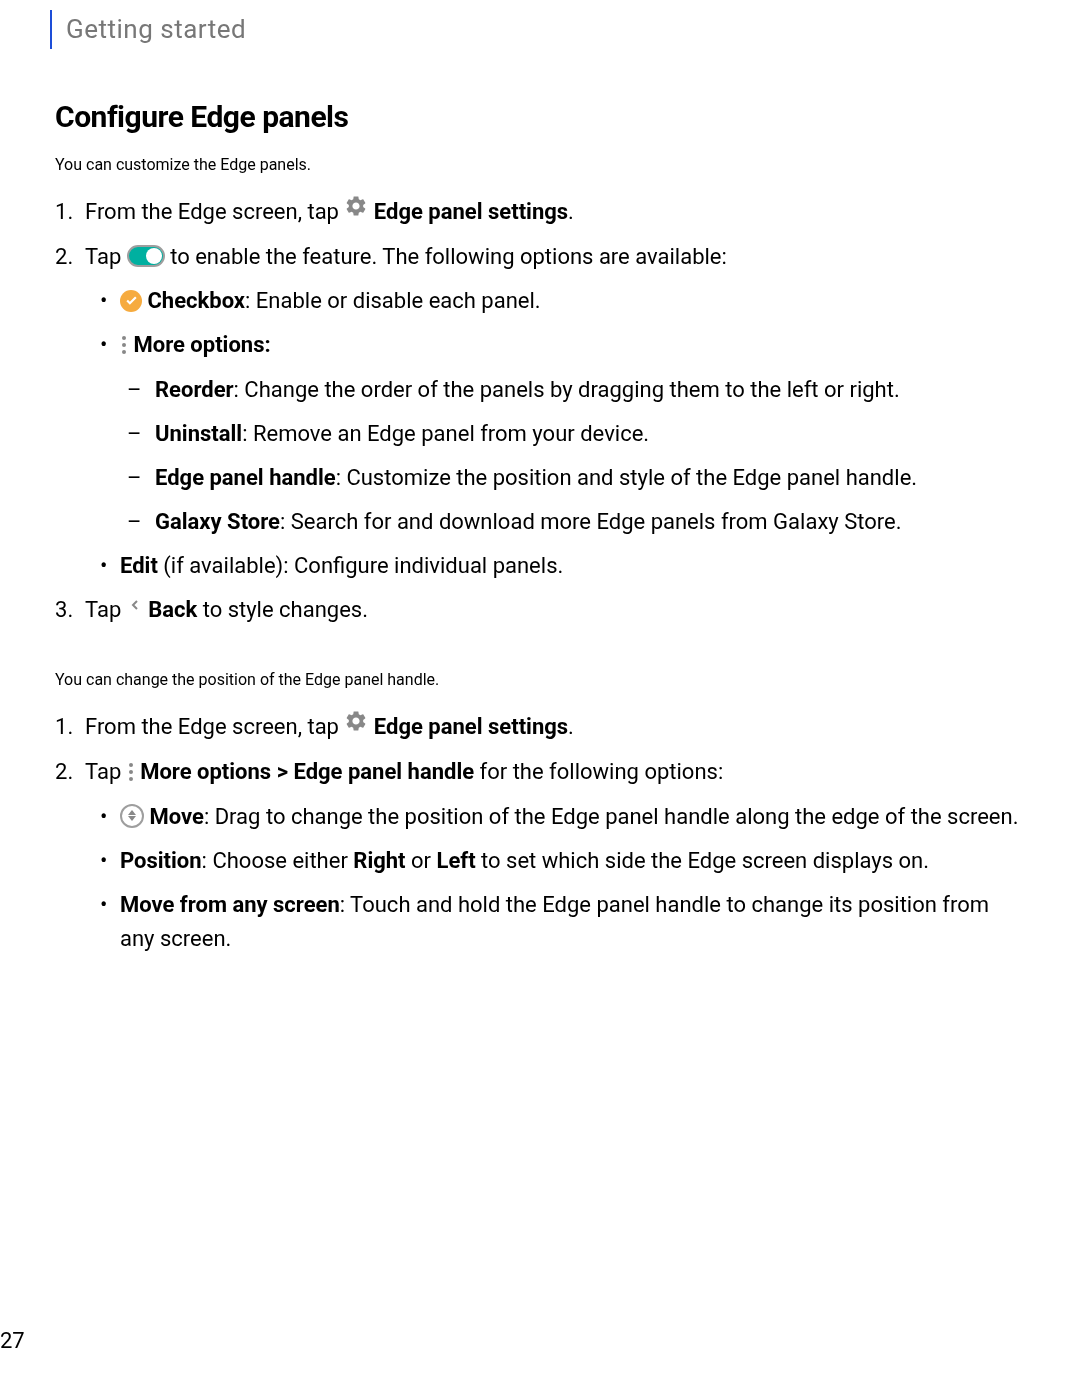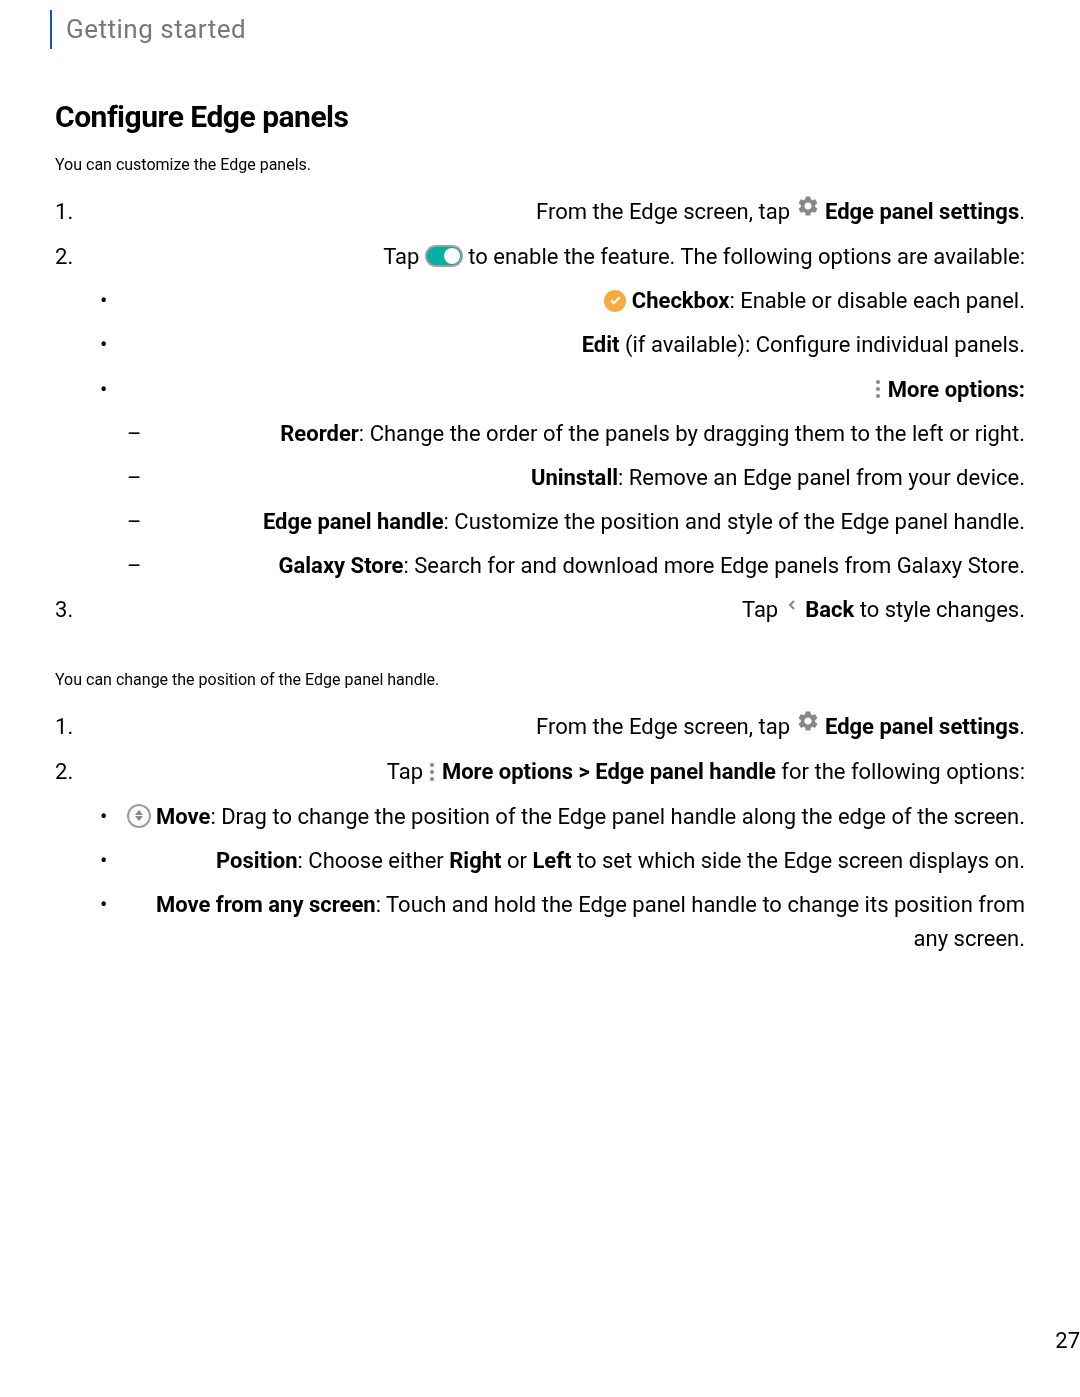--- a/index.html
+++ b/index.html
@@ -36,21 +36,20 @@
       margin-bottom: 14px;
     }
     .intro-text {
       font-size: 16px;
       margin-bottom: 18px;
     }
     ol {
       list-style: none;
       counter-reset: step;
       padding-left: 30px;
-      text-align: right;
     }
     ol > li {
       counter-increment: step;
       font-size: 22px;
       margin-bottom: 10px;
       position: relative;
       line-height: 1.55;
     }
     ol > li::before {
       content: counter(step) ".";
@@ -187,21 +186,21 @@
       width: 0; height: 0;
       border-left: 4px solid transparent;
       border-right: 4px solid transparent;
       border-top: 5px solid #888;
     }
     .page-number {
       position: absolute;
       bottom: 40px;
       left: 0;
       right: 0;
-      text-align: right;
+      text-align: left;
       font-size: 22px;
     }
     .section {
       margin-bottom: 40px;
     }
   </style>
 </head>
 <body>
 
 <div class="breadcrumb-wrapper">
@@ -219,37 +218,37 @@
     </li>
     <li>
       <span>Tap </span><span class="toggle-icon"></span><span> to enable the feature. The following options are available:</span>
       <ul class="sub">
         <li>
           <span class="check-icon">
               <svg viewBox="0 0 24 24" fill="none" stroke="white" stroke-width="4">
                 <polyline points="20 6 9 17 4 12"></polyline>
               </svg>
             </span><span class="bold"> Checkbox</span><span>: Enable or disable each panel.</span>
-        </li>
-        <li>
-          <span class="bold">Edit</span><span> (if available): Configure individual panels.</span>
         </li>
         <li>
           <span class="dots-icon">
               <span></span>
               <span></span>
               <span></span>
             </span><span class="bold"> More options:</span>
           <ul class="dash">
             <li><span class="bold">Reorder</span><span>: Change the order of the panels by dragging them to the left or right.</span></li>
             <li><span class="bold">Uninstall</span><span>: Remove an Edge panel from your device.</span></li>
             <li><span class="bold">Edge panel handle</span><span>: Customize the position and style of the Edge panel handle.</span></li>
             <li><span class="bold">Galaxy Store</span><span>: Search for and download more Edge panels from Galaxy Store.</span></li>
           </ul>
         </li>
+        <li>
+          <span class="bold">Edit</span><span> (if available): Configure individual panels.</span>
+        </li>
       </ul>
     </li>
     <li>
       <span>Tap </span><span class="icon chevron-icon"><svg viewBox="0 0 24 24" fill="none" stroke="#888" stroke-width="3">
             <polyline points="15 18 9 12 15 6"></polyline>
           </svg></span><span class="bold"> Back</span><span> to style changes.</span>
     </li>
   </ol>
 </div>
 

